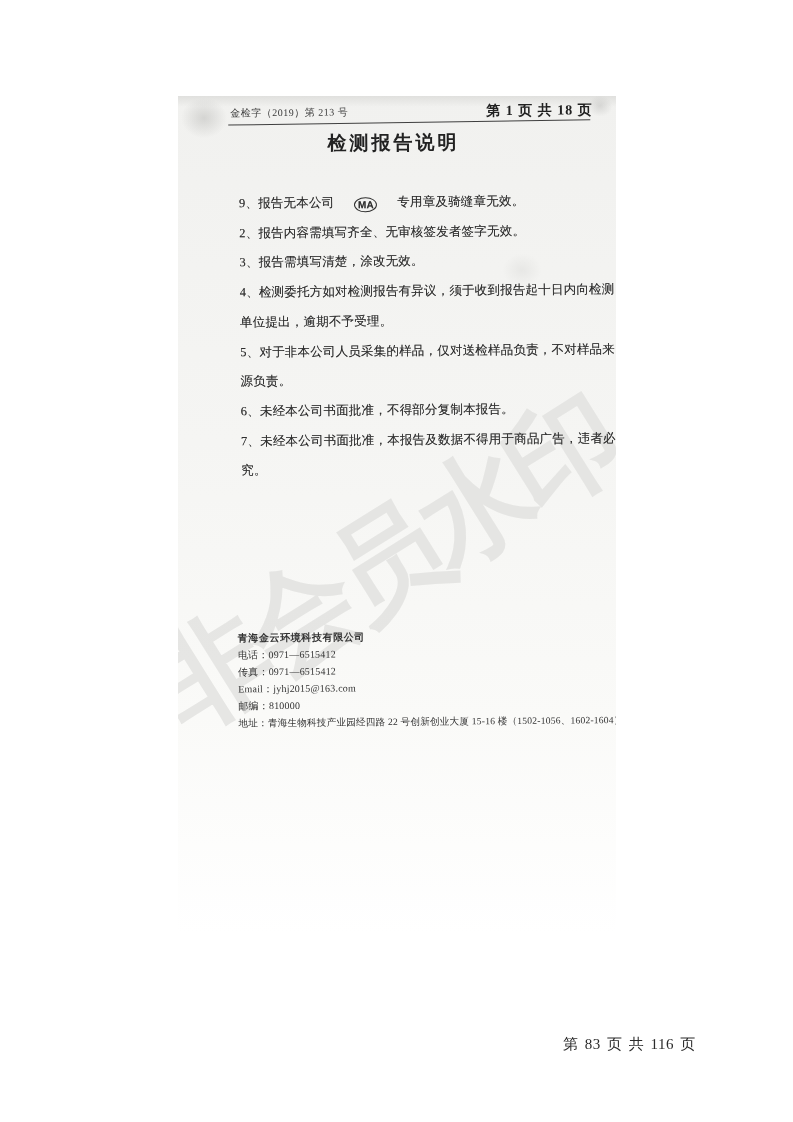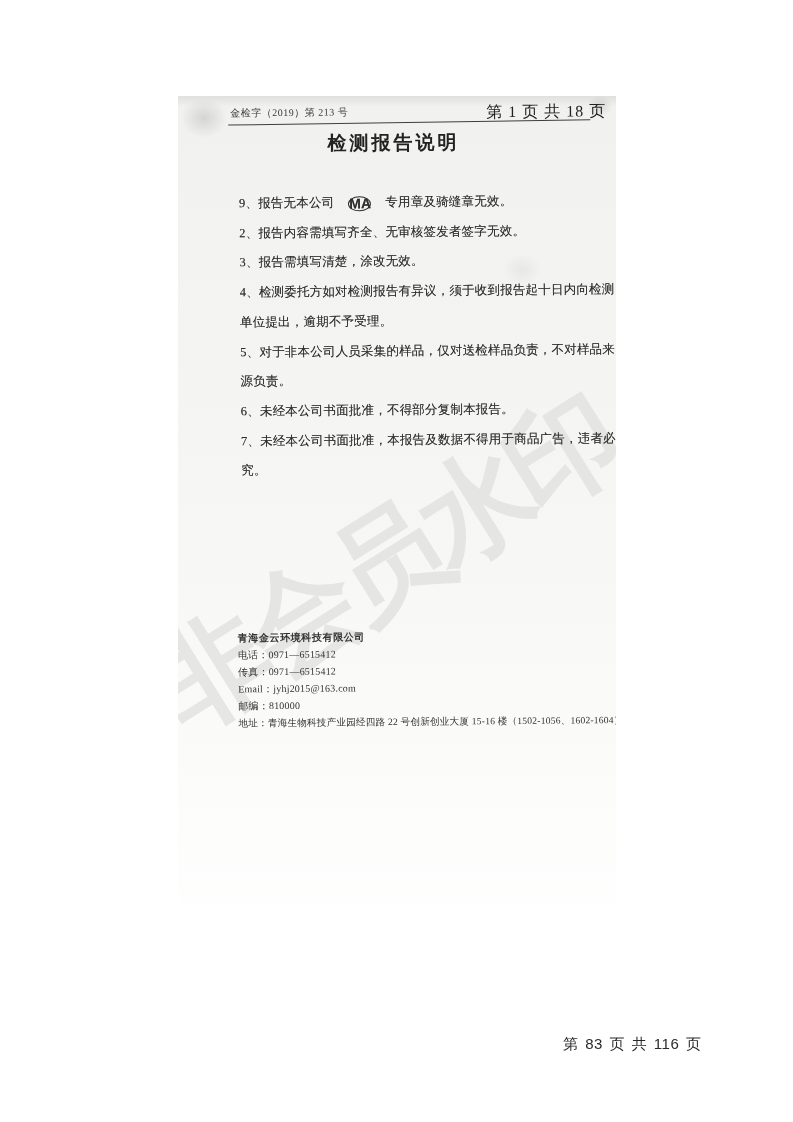--- a/index.html
+++ b/index.html
@@ -37,55 +37,55 @@
     transform:rotate(-32deg);
   }
 
   .scan-inner{
     position:absolute;inset:0;
     transform:rotate(-0.5deg);
     font-family:"Liberation Serif",serif;
     color:#2e2e2e;
   }
   .hdr-left{position:absolute;left:56px;top:9px;font-size:10px;letter-spacing:0.5px;color:#3a3a3a;}
-  .hdr-right{position:absolute;left:312px;top:7px;font-size:16px;font-weight:400;letter-spacing:1px;color:#222;}
+  .hdr-right{position:absolute;left:312px;top:7px;font-size:14px;font-weight:700;letter-spacing:1px;color:#222;}
   .hdr-rule{position:absolute;left:54px;top:26px;width:362px;height:1.4px;background:#3f3f3f;transform:rotate(-0.35deg);}
 
   .doc-title{
     position:absolute;left:0;top:34px;width:100%;margin:0;
     text-align:center;font-size:19px;font-weight:700;letter-spacing:3px;color:#222;
   }
 
   .items{
     position:absolute;left:64px;top:92px;width:360px;
     font-size:12.5px;line-height:29.7px;letter-spacing:0.2px;
     text-shadow:0 0 0.4px rgba(60,60,60,0.55);
   }
   .items p{margin:0;white-space:nowrap;}
 
   .cma{
     display:inline-block;width:21px;height:13px;
     border:1.5px solid #2e2e2e;border-radius:50%;
-    text-align:left;font-size:14px;font-weight:700;line-height:13px;
-    letter-spacing:0;vertical-align:-2px;margin:0 14px;
+    text-align:center;font-size:10px;font-weight:700;line-height:13px;
+    letter-spacing:0;vertical-align:-2px;margin:0 20px;
     font-family:"Liberation Sans",sans-serif;color:#2e2e2e;
   }
 
   .company{
     position:absolute;left:59px;top:532px;width:372px;
     font-size:10px;line-height:17px;color:#333;letter-spacing:0.2px;
   }
   .company p{margin:0;white-space:nowrap;}
   .company .co-name{font-weight:700;letter-spacing:0.6px;}
   .company .co-address{font-size:9.6px;}
 
   
   .viewer-footer{
     position:absolute;left:563px;top:1035px;
-    font-family:Liberation Sans, sans-serif;
+    font-family:Liberation Serif, serif;
     font-size:15px;color:#2b2b2b;letter-spacing:0.5px;word-spacing:2px;
     white-space:nowrap;
   }
 </style>
 </head>
 <body>
 
 <div class="viewer-page">
 
   <div class="scan">

